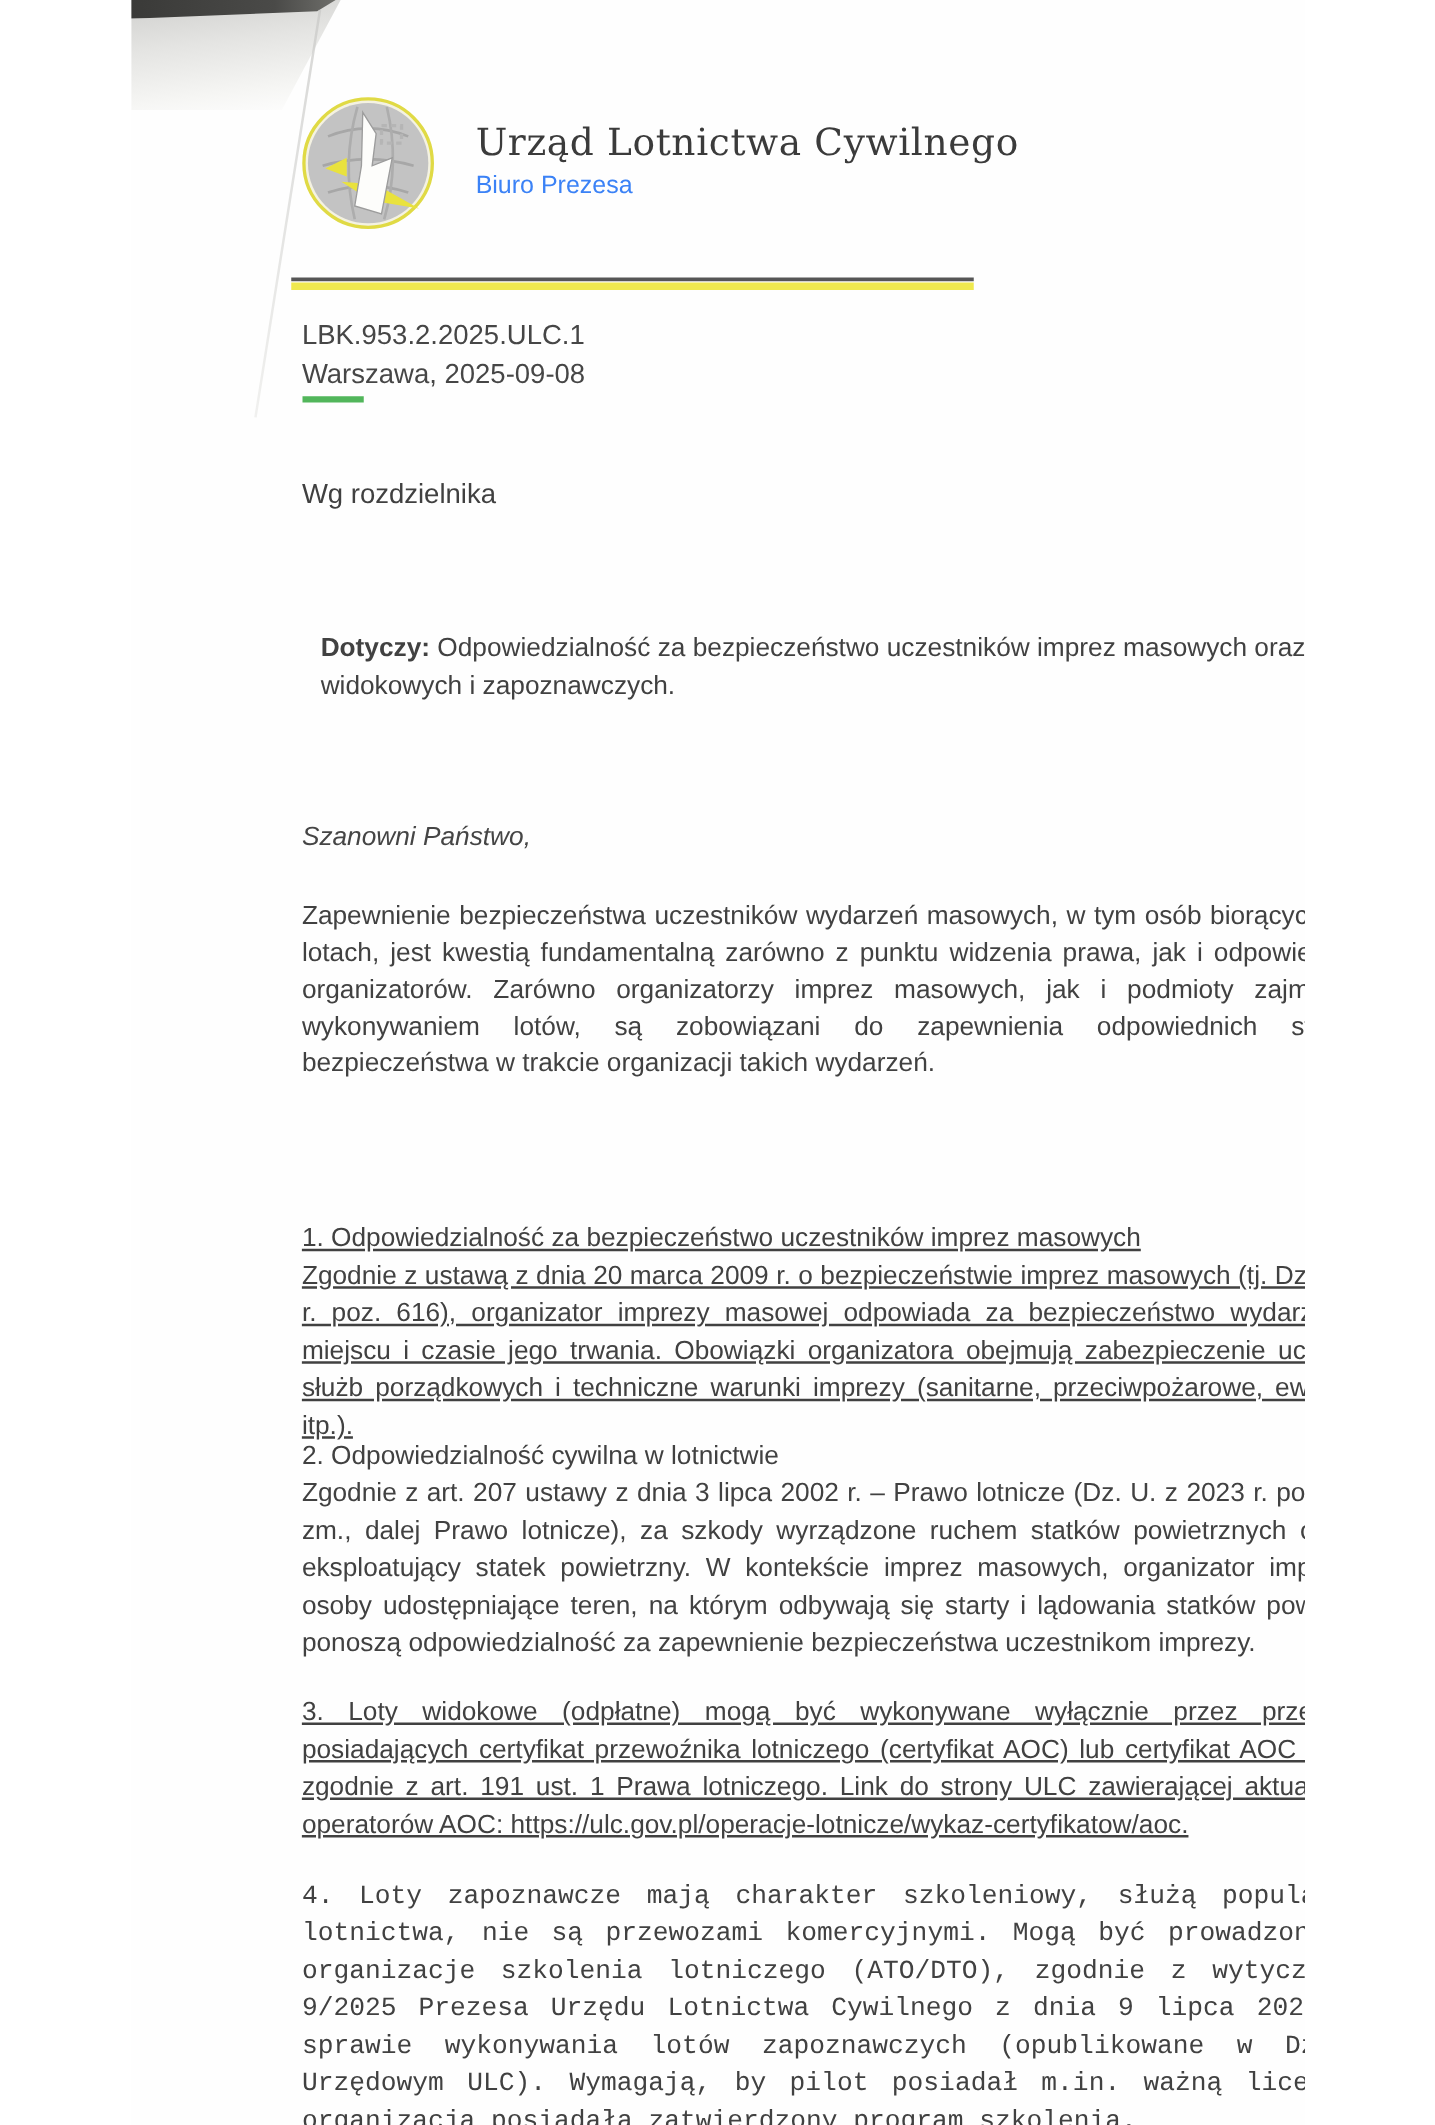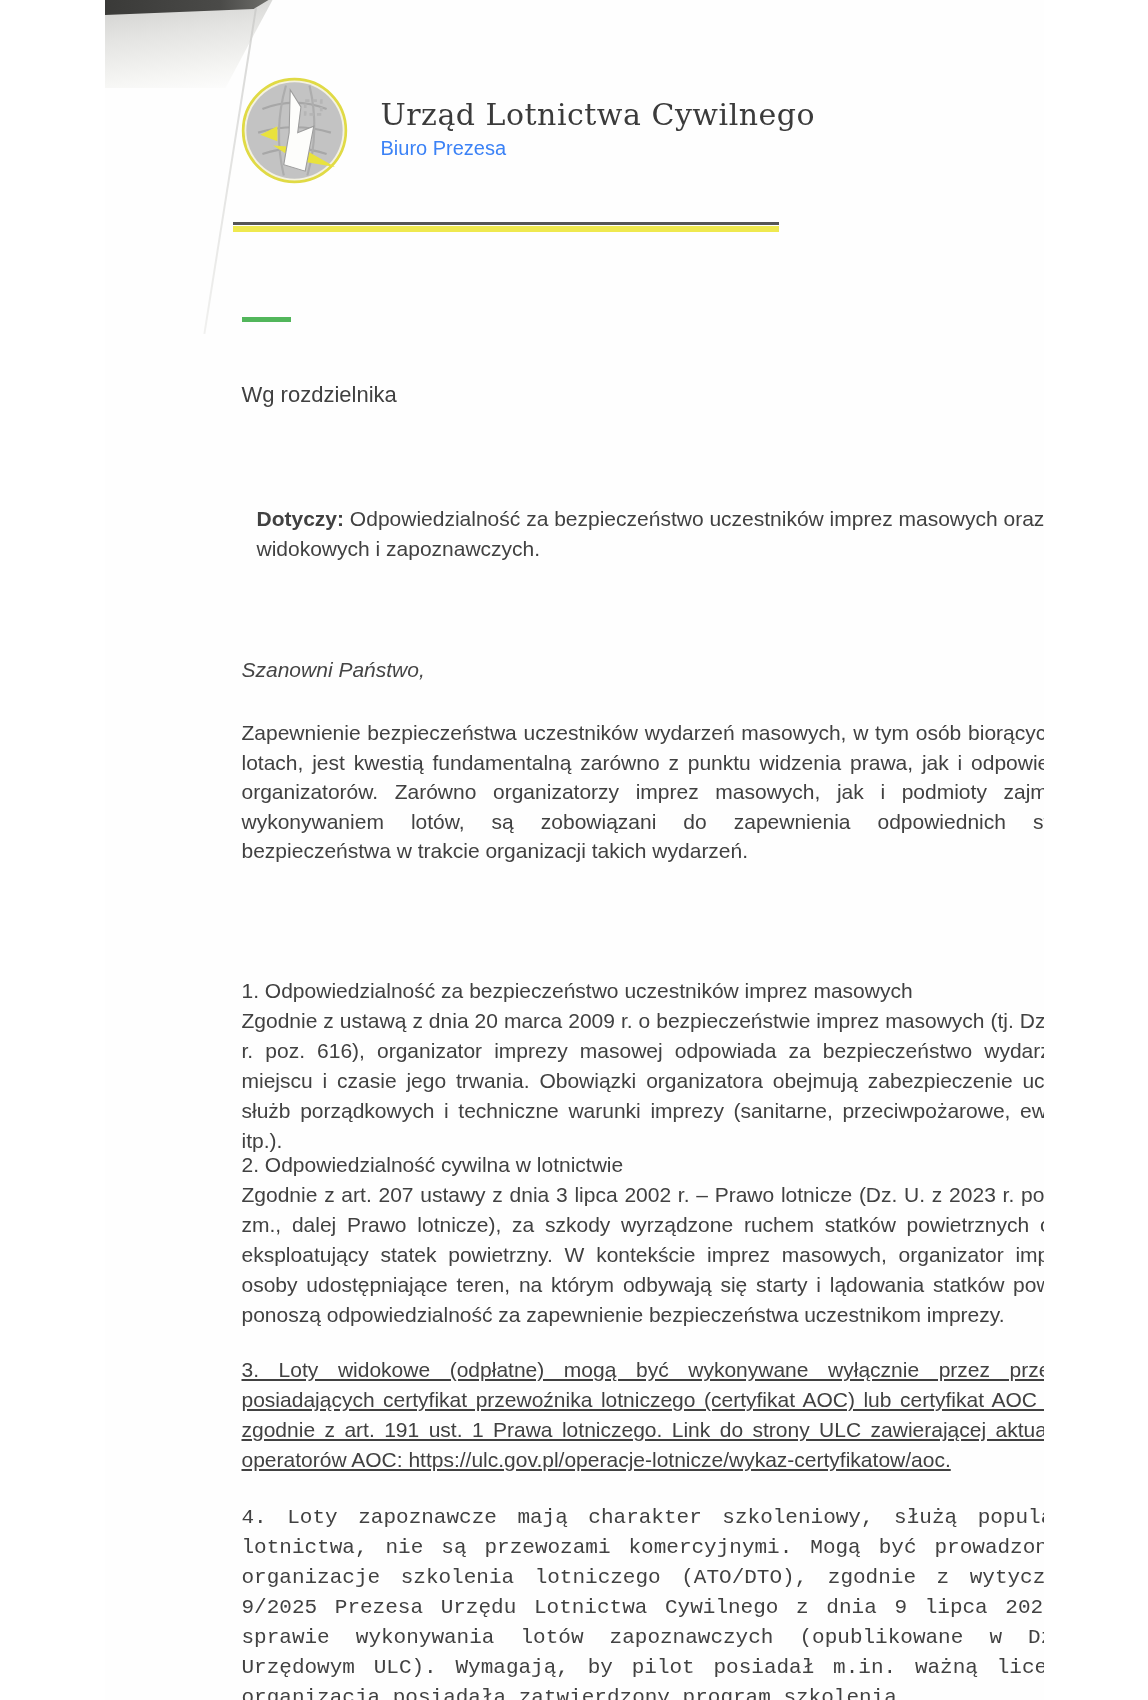--- a/index.html
+++ b/index.html
@@ -43,21 +43,21 @@
   .subject{position:absolute;left:137px;top:489px;width:900px;margin:15px;
     font-size:21px;line-height:30px;}
   .subject .lbl{font-weight:bold;}
   .salutation{position:absolute;left:137px;top:655px;margin:0;
     font-size:21px;line-height:30px;font-style:italic;color:#454545;}
   .intro{position:absolute;left:137px;top:718px;width:900px;}
   .intro p{margin:0;font-size:21px;line-height:29.5px;text-align:justify;}
   .sec{position:absolute;left:137px;width:900px;}
   .sec p{margin:0;font-size:21px;line-height:30px;}
   .sec .sec-body{text-align:justify;}
-  .sec1{top:976px;}
+  .sec1{top:976px;text-decoration:underline;}
   .sec2{top:1150px;}
   .sec3{top:1355px;text-decoration:underline;}
   .sec4{top:1503px;font-family:Liberation Mono, monospace;}
 </style>
 </head>
 <body>
 
 <div class="page">
 
   <div class="corner-shadow"></div>
@@ -83,20 +83,24 @@
   <div class="org">
     <div class="org-name">Urząd Lotnictwa Cywilnego</div>
     <div class="unit-name">Biuro Prezesa</div>
   </div>
 
   <div class="rule">
     <div class="rule-gray"></div>
     <div class="rule-yellow"></div>
   </div>
 
+  <div class="meta">
+    <div>LBK.953.2.2025.ULC.1</div>
+    <div>Warszawa, 2025-09-08</div>
+  </div>
 
   <div class="green-dash"></div>
 
   <div class="distribution">Wg rozdzielnika</div>
 
   <p class="subject"><span class="lbl">Dotyczy:</span><span> Odpowiedzialność za bezpieczeństwo uczestników imprez masowych oraz lotów widokowych i zapoznawczych.</span></p>
 
   <p class="salutation">Szanowni Państwo,</p>
 
   <div class="intro">

